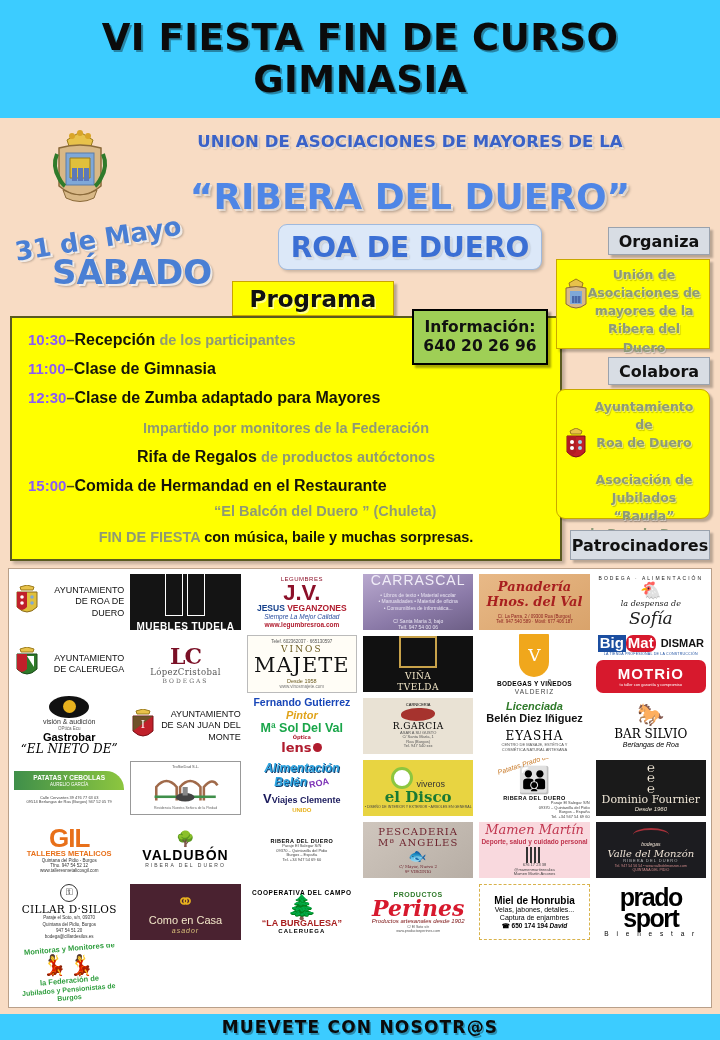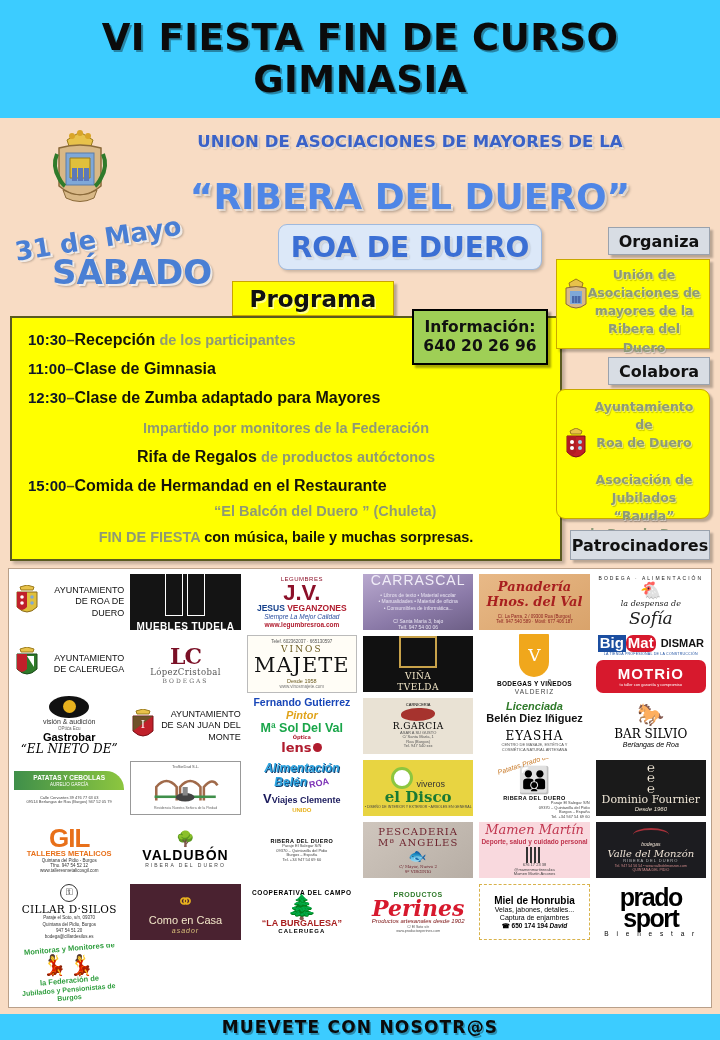--- a/index.html
+++ b/index.html
@@ -98,21 +98,21 @@
   }
 
   
   .prog-panel{
     position:absolute;left:10px;top:316px;width:552px;height:245px;
     background:#ffff00;border:2px solid #5a5a20;
     box-shadow:3px 3px 3px rgba(0,0,0,.22);
     padding:8px 12px 0 12px;box-sizing:border-box;
   }
   .prog-row{margin:0 0 0 0;padding:4px 0 5px 4px;font-size:14.5px;line-height:1.25;}
-  .t-time{color:#0f172a;font-weight:bold;font-size:15px;}
+  .t-time{color:#8b5cf6;font-weight:bold;font-size:15px;}
   .t-dash{color:#4a4a20;font-weight:bold;}
   .t-strong{color:#15140a;font-weight:bold;font-size:16px;}
   .t-soft{color:#8f9a74;font-weight:bold;}
   .prog-center{text-align:center;color:#8f9a74;font-weight:bold;padding:7px 0 6px 0;font-size:14.5px;}
   .prog-center2{text-align:center;padding:6px 0 6px 0;font-size:14.5px;}
   .prog-indent{padding-left:190px;font-size:14.5px;padding-top:2px;}
   .prog-last{text-align:center;padding-top:10px;font-size:14.5px;}
   .t-fin{color:#8f9a74;font-weight:bold;}
   .t-fin2{color:#15140a;font-weight:bold;}
 

